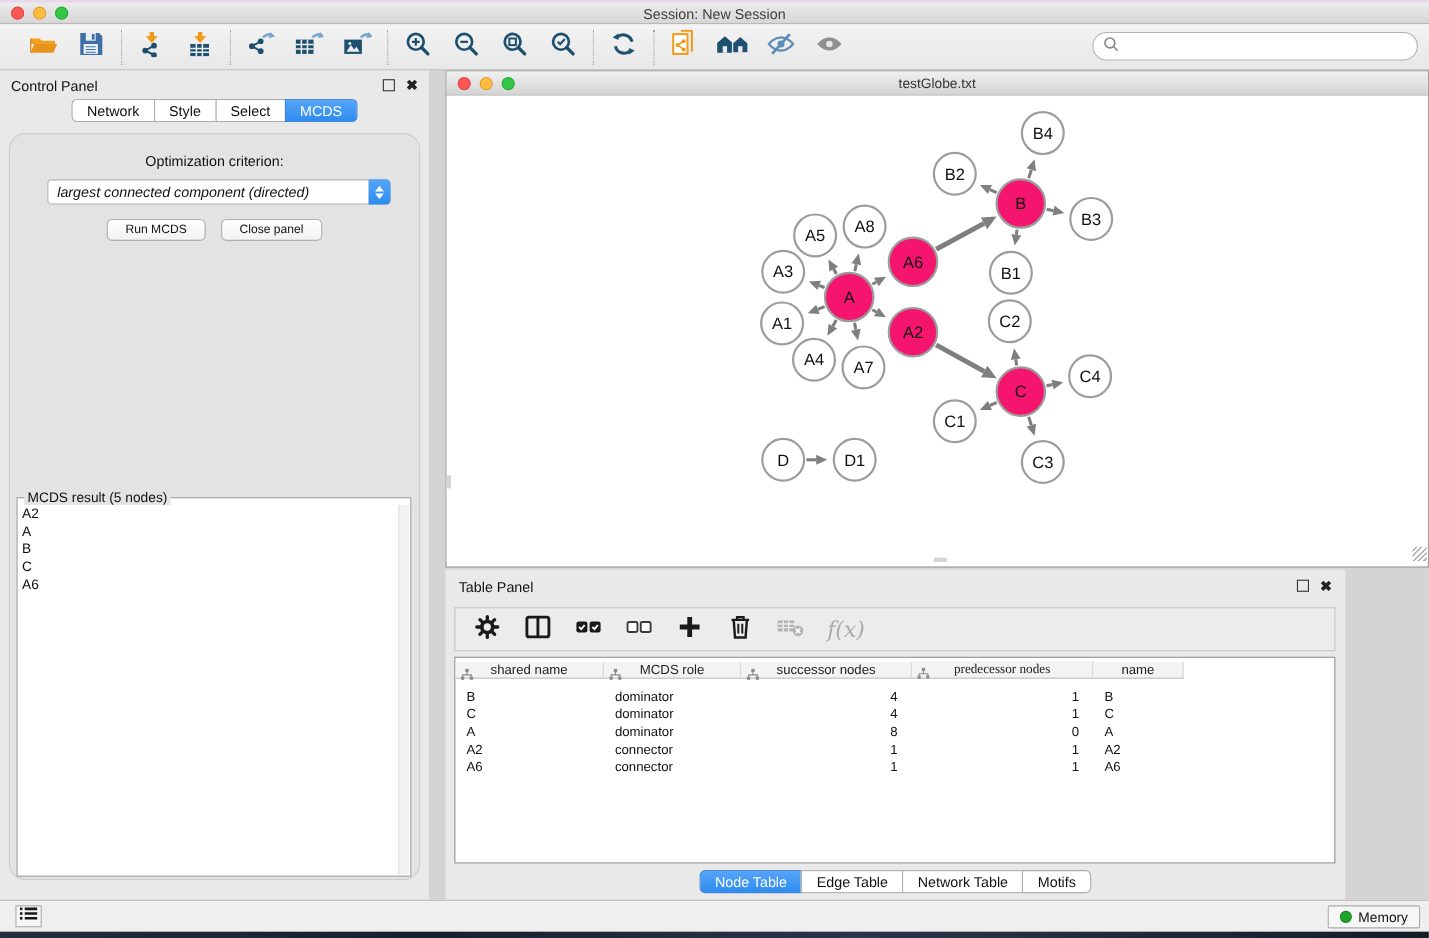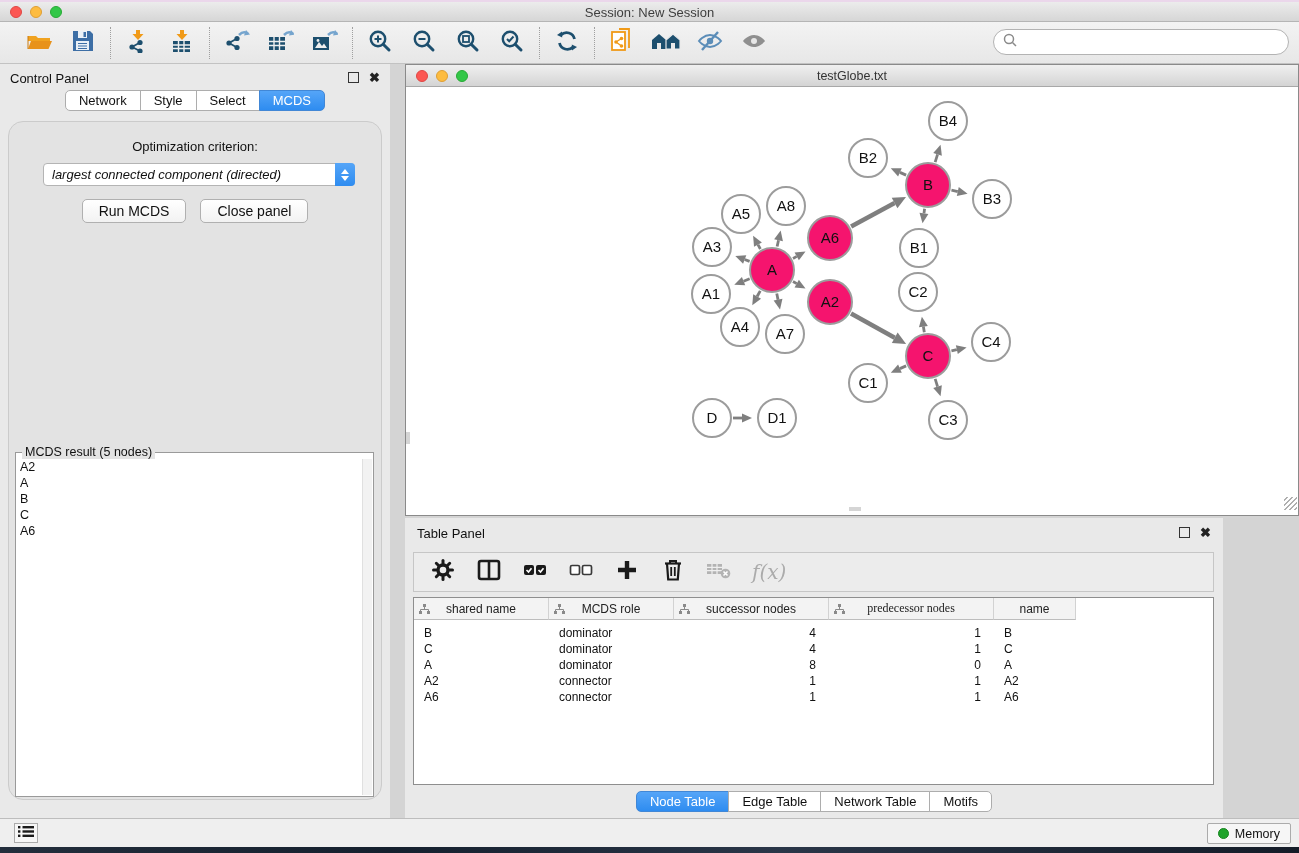--- a/index.html
+++ b/index.html
@@ -49,21 +49,21 @@
   .select-row { position:relative; margin:9px 26px 0 34px; height:23px;font-style:italic; }
   .select-box { width:100%; height:23px; background:#fff; border:1px solid #B4B4B4; border-radius:4px;
     font-size:13px; color:#111; display:flex; align-items:center; padding-left:8px; }
   .select-stepper { position:absolute; right:0px; top:0px; width:20px; height:23px; border-radius:0 4px 4px 0;
     background:linear-gradient(#55A5F8,#2E8CF0); display:flex; flex-direction:column; align-items:center; justify-content:center; }
   .step-up, .step-down { width:0; height:0; border-left:4px solid transparent; border-right:4px solid transparent; }
   .step-up { border-bottom:5px solid #fff; margin-bottom:2px; }
   .step-down { border-top:5px solid #fff; }
   .btn-row { display:flex; justify-content:center; gap:14px; margin-top:13px; }
   .mac-btn { background:linear-gradient(#FFFFFF,#F2F2F2); border:1px solid #B0B0B0; border-radius:5px;
-    font-size:14px; color:#111; padding:3px 16px; cursor:default; }
+    font-size:11px; color:#111; padding:3px 16px; cursor:default; }
   .result-fieldset { position:absolute; left:6px; right:7px; top:330px; bottom:2px;
     border:1px solid #9A9A9A; background:#fff; }
   .result-legend { position:absolute; top:-8px; left:6px; background:#E3E3E3; padding:0 3px; font-size:12.5px; color:#111; }
   .result-list { position:absolute; left:1px; top:6px; bottom:1px; right:11px; overflow:hidden; }
   .result-item { font-size:12.5px; color:#111; line-height:16px; padding-left:3px; }
   .result-scroll { position:absolute; right:1px; top:6px; bottom:1px; width:10px; background:#F2F2F2; border-left:1px solid #E0E0E0; }
 
   
   .net-window { position:absolute; left:405px; top:64px; width:894px; height:452px;
     border:1px solid #8A8A8A; background:#fff; }
@@ -78,21 +78,21 @@
 
   
   .table-panel { position:absolute; left:405px; top:518px; width:818px; height:300px; background:#E9E9E9; }
   .tp-title { position:absolute; left:12px; top:8px; font-size:13px; color:#111; }
   .tp-icons { position:absolute; right:12px; top:9px; display:flex; gap:10px; align-items:center; }
   .tp-toolbar { position:absolute; left:8px; right:9px; top:34px; height:40px; background:#ECECEC;
     border:1px solid #C6C6C6; display:flex; align-items:center; gap:20px; padding-left:16px; }
   .tp-tool { display:flex; align-items:center; justify-content:center; width:26px; height:26px; cursor:default; }
   .fx-glyph { font-family:"DejaVu Serif",serif; font-style:italic; font-size:20px; color:#ABABAB; width:auto; }
   .tbl { position:absolute; left:8px; right:9px; top:79px; height:188px; background:#fff; border:1px solid #8E8E8E; overflow:hidden; }
-  .tbl-header { display:flex; height:22px; }
+  .tbl-header { display:flex; height:22px;align-items:center; }
   .th { background:#F3F3F3; border-right:1px solid #D2D2D2; border-bottom:1px solid #BDBDBD;
     display:flex; align-items:center; justify-content:center; position:relative; font-size:12px; color:#222; }
   .th .tree-ico { position:absolute; left:5px; top:6px; }
   .tbl-body { padding-top:5px; }
   .tr { display:flex; height:16px; }
   .td { font-size:12px; color:#111; line-height:16px; overflow:hidden; white-space:nowrap; }
   .td.left { padding-left:10px; text-align:left; }
   .td.right { padding-right:13px; text-align:right; }
   .tp-tabs { position:absolute; left:0; right:0; top:273px; display:flex; justify-content:center; }
 

